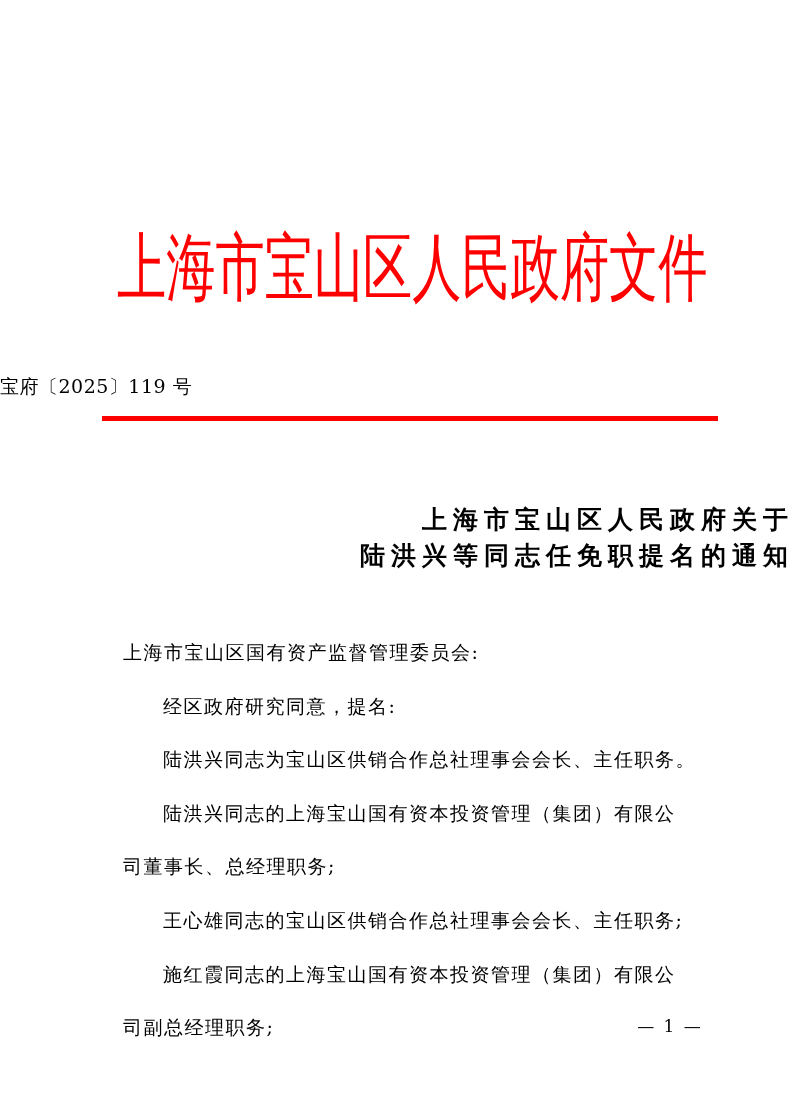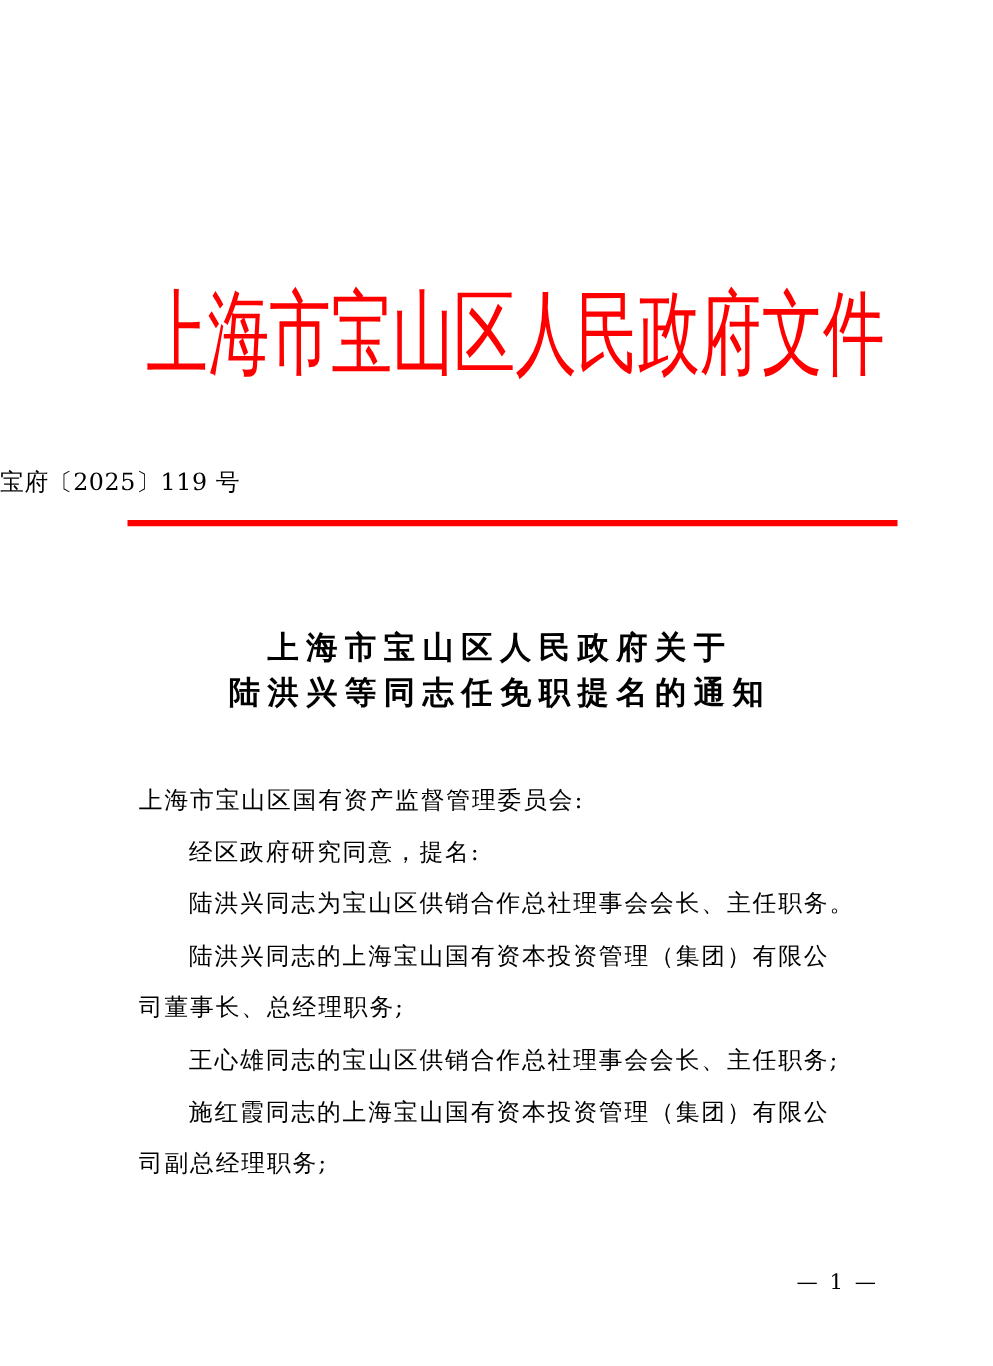--- a/index.html
+++ b/index.html
@@ -58,39 +58,39 @@
       left: 102px;
       top: 416px;
       width: 616px;
       height: 5px;
     }
     .title {
       position: absolute;
       left: 0;
       width: 794px;
       top: 502px;
-      text-align: center;
-      font-family: Liberation Mono, monospace;
+      text-align: right;
+      font-family: Liberation Serif, serif;
       font-weight: bold;
       font-size: 25px;
       line-height: 36px;
       letter-spacing: 6px;
     }
     .title div { padding-left: 6px; }
     .body {
       position: absolute;
       left: 107px;
       top: 618px;
       width: 586px;
       font-size: 19px;
       line-height: 37.6px;
       letter-spacing: 1.5px;
     }
     .body p {
-      margin: 4px;
+      margin: 16px;
       padding: 0;
       white-space: nowrap;
     }
     .body p.indent { padding-left: 40px; }
     .page-number {
       position: absolute;
       left: 630px;
       top: 1015px;
       width: 80px;
       text-align: center;

